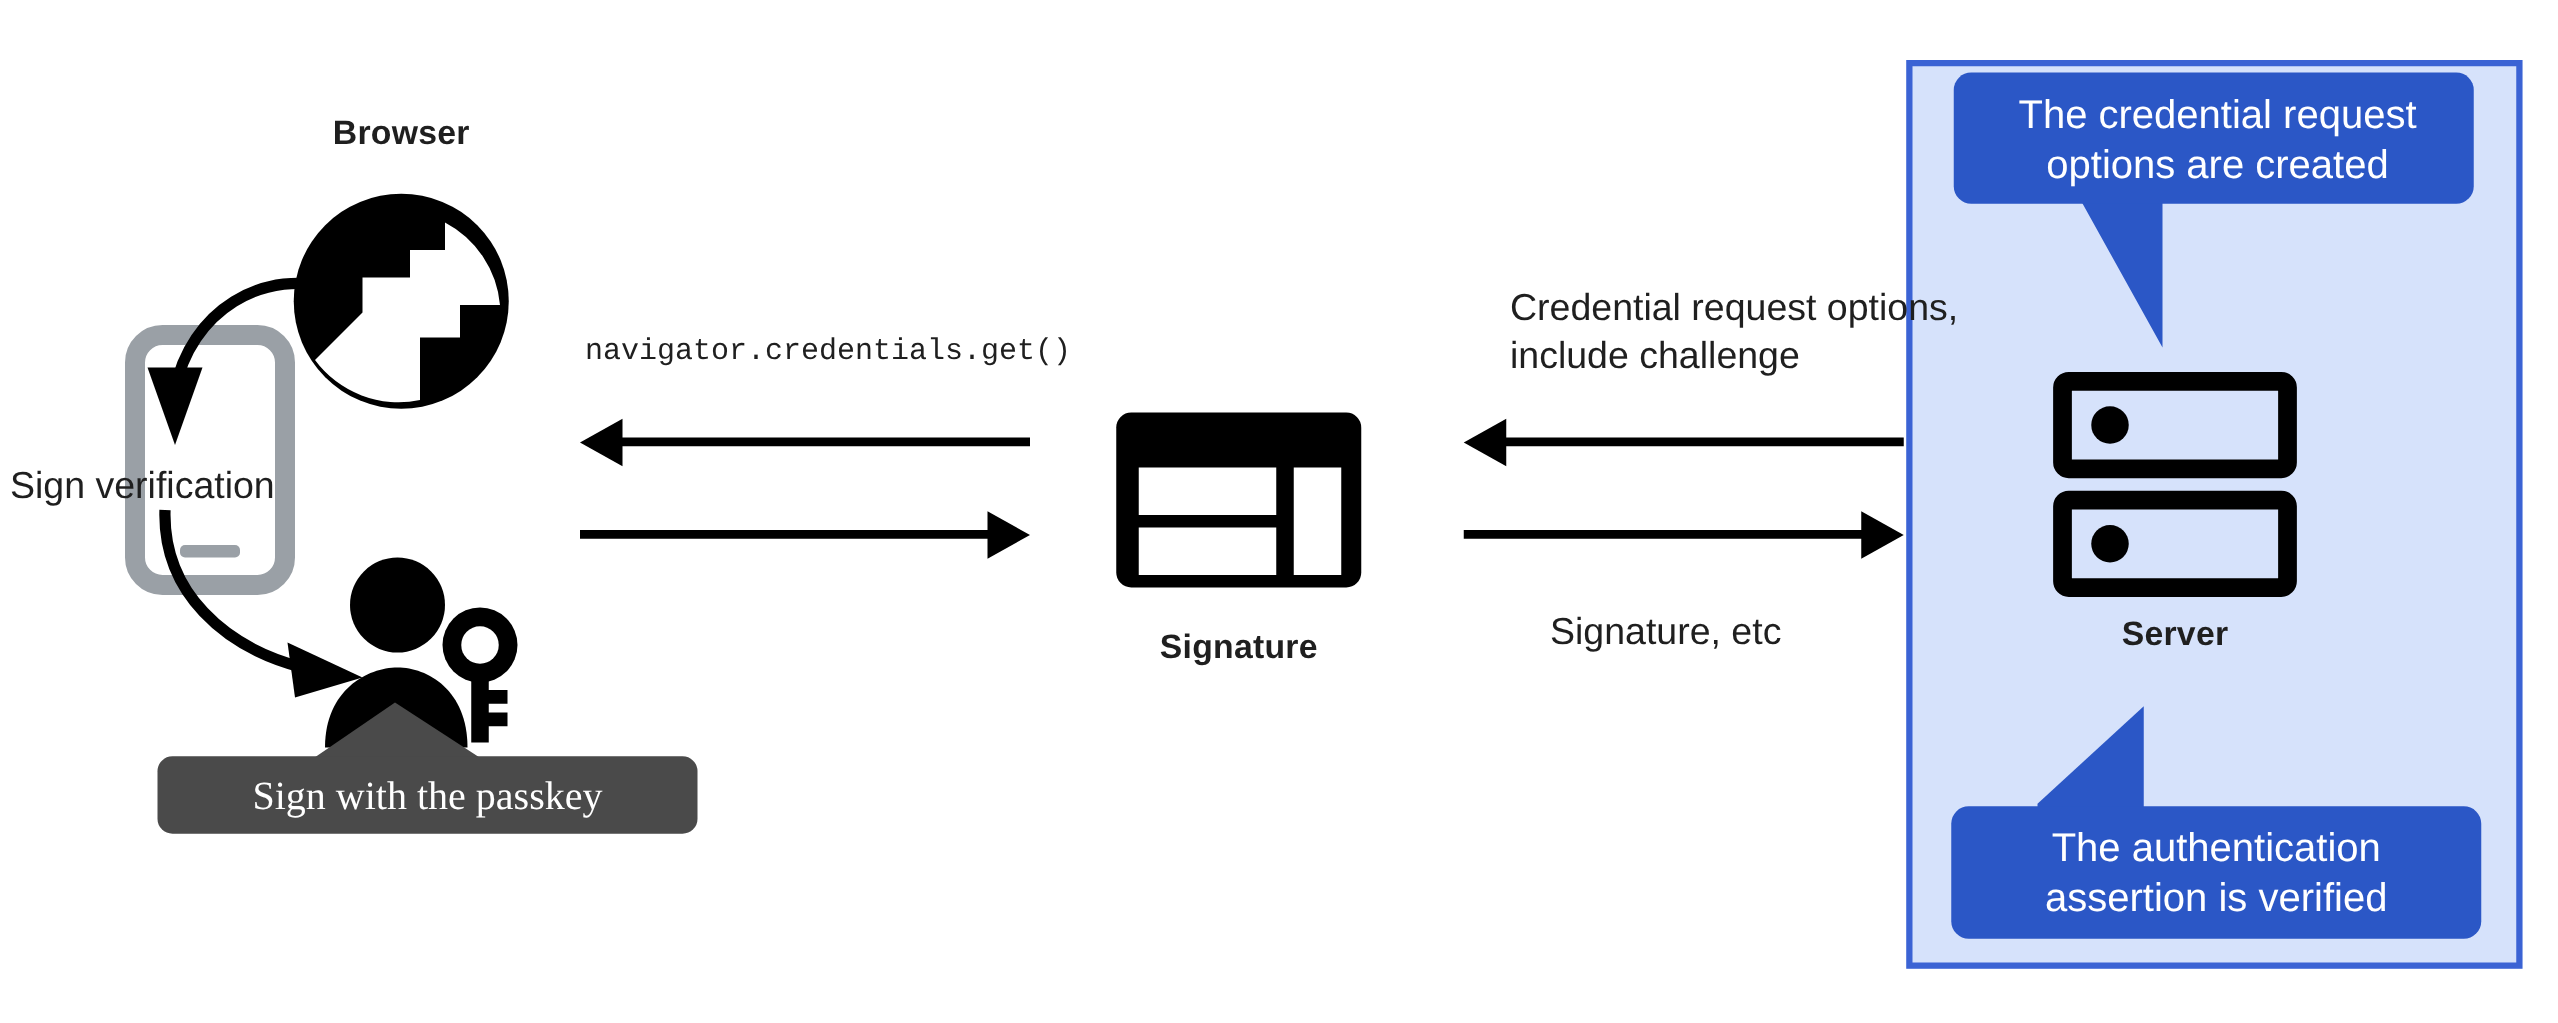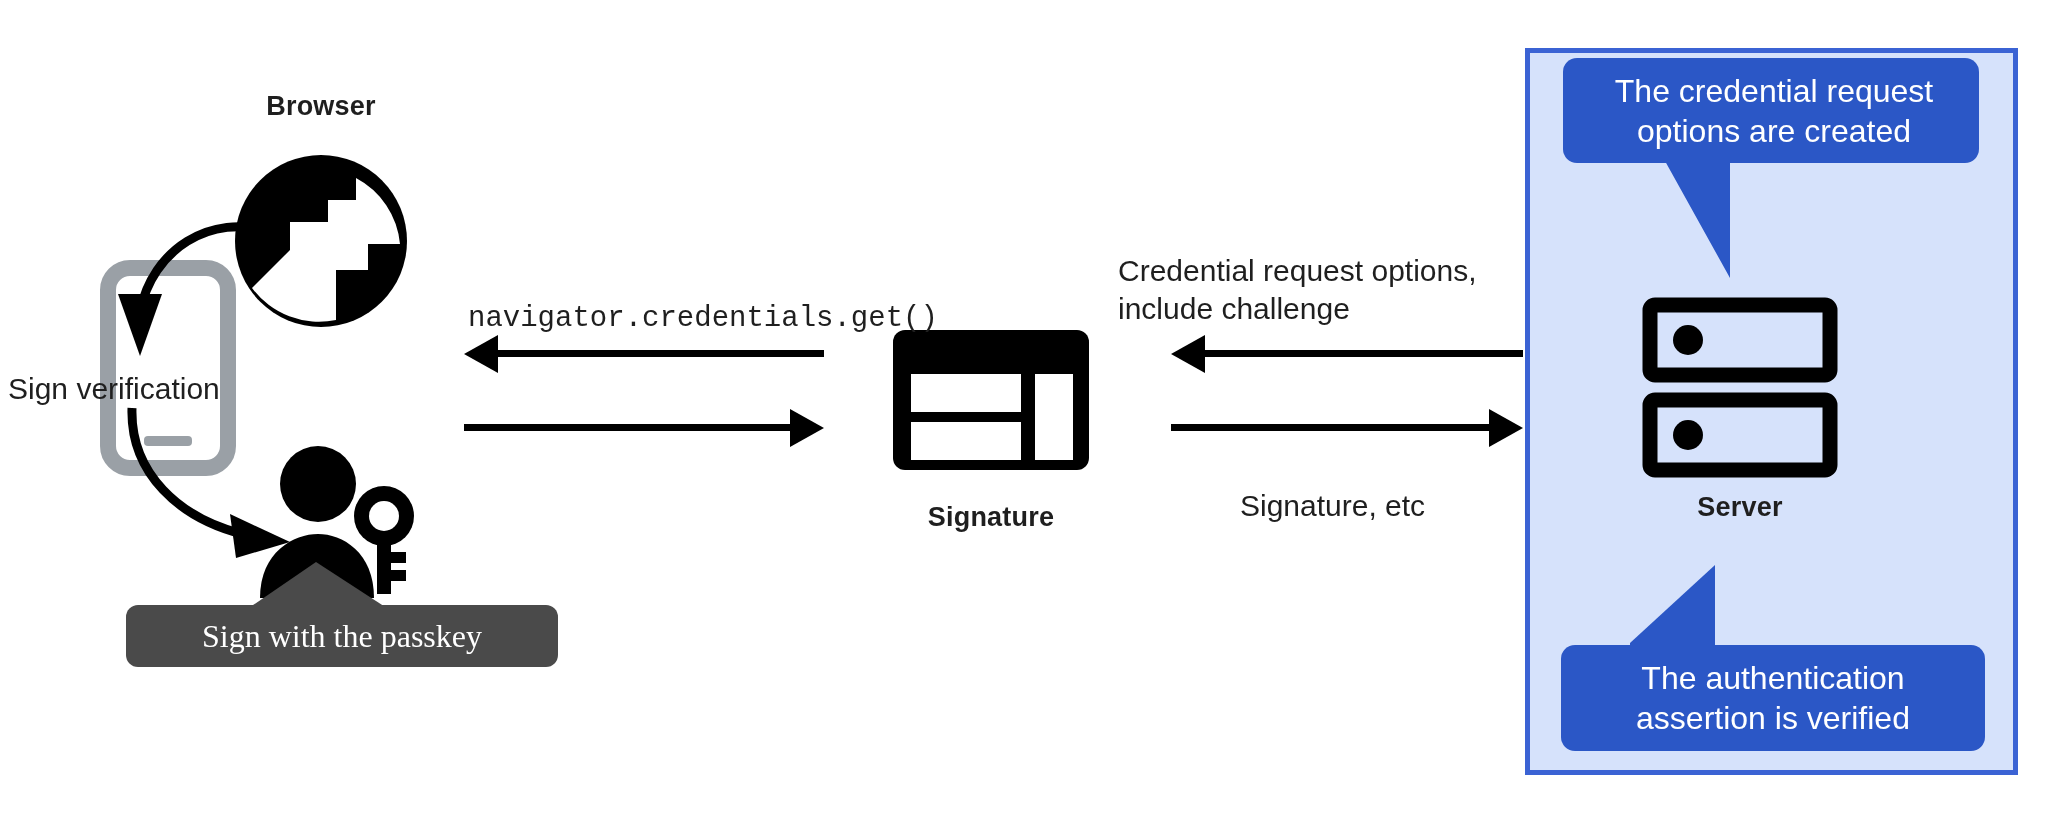--- a/index.html
+++ b/index.html
@@ -6,21 +6,21 @@
   body{width:2046px;height:818px;overflow:hidden;
        font-family:"Liberation Sans", sans-serif;}
   #stage{position:relative;width:2046px;height:818px;background:#ffffff;}
 
   .abs{position:absolute;}
 
   
   .lbl{position:absolute;color:#1f1f1f;font-size:30px;line-height:1.28;
        white-space:pre-line;font-family:"Liberation Sans",sans-serif;}
   .lbl-bold{font-weight:700;font-size:27px;letter-spacing:.2px;}
-  .lbl-mono{font-family:"Liberation Mono",monospace;font-size:29px;margin-top:33px;}
+  .lbl-mono{font-family:"Liberation Mono",monospace;font-size:24px;}
 
   
   #server-panel{left:1525px;top:48px;width:493px;height:727px;
                 background:#d6e2fb;border:5px solid #3b63d4;box-sizing:border-box;}
 
   
   .callout-blue{position:absolute;background:#2b57c6;border-radius:14px;
                 color:#ffffff;font-size:32px;line-height:1.25;text-align:center;
                 display:flex;align-items:center;justify-content:center;
                 padding:14px 18px;box-sizing:border-box;white-space:pre-line;}
@@ -124,21 +124,21 @@
 
   <div class="lbl lbl-mono" style="left:468px;top:267px;">navigator.credentials.get()</div>
 
   <div class="arrow-head head-left" style="left:464px;top:335px;"></div>
   <div class="arrow-line" style="left:496px;top:350px;width:328px;"></div>
 
   <div class="arrow-line" style="left:464px;top:424px;width:328px;"></div>
   <div class="arrow-head head-right" style="left:790px;top:409px;"></div>
 
 
-  <div class="lbl" style="left:1118px;top:228px;margin-top:24px;">Credential request options,
+  <div class="lbl" style="left:1208px;top:228px;">Credential request options,
 include challenge</div>
 
   <div class="arrow-head head-left" style="left:1171px;top:335px;"></div>
   <div class="arrow-line" style="left:1203px;top:350px;width:320px;"></div>
 
   <div class="arrow-line" style="left:1171px;top:424px;width:320px;"></div>
   <div class="arrow-head head-right" style="left:1489px;top:409px;"></div>
 
   <div class="lbl" style="left:1240px;top:487px;">Signature, etc</div>
 

